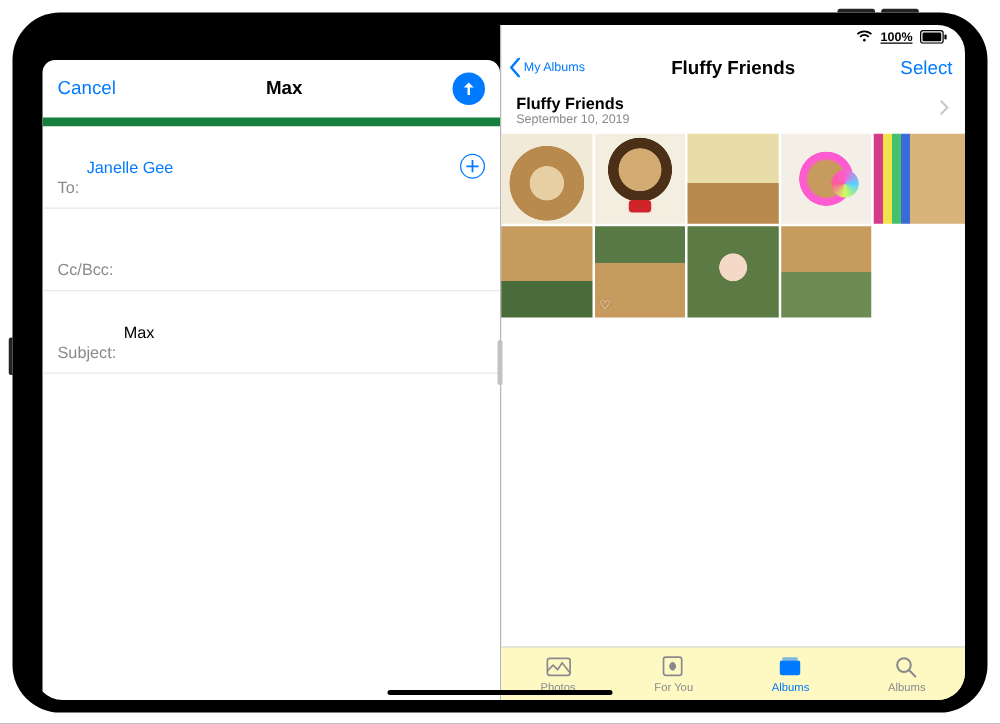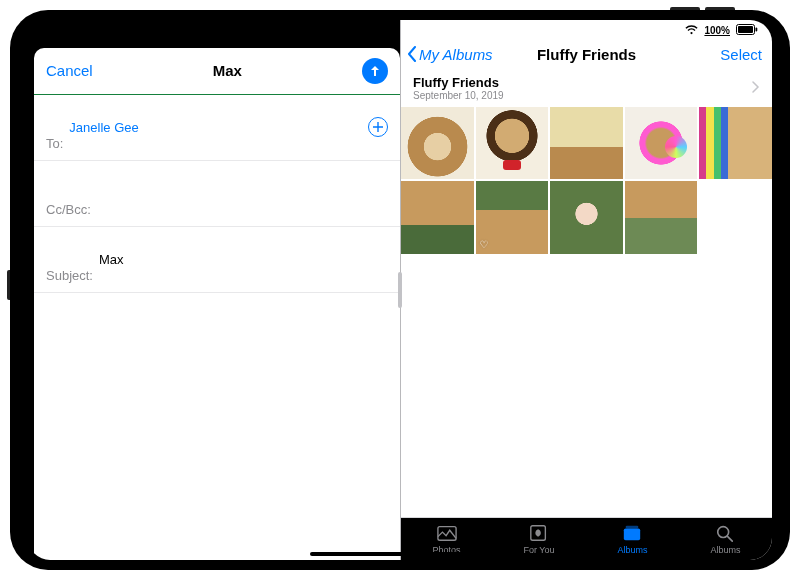--- a/index.html
+++ b/index.html
@@ -53,21 +53,21 @@
   
   .mail-sheet {
     position:absolute; left:6px; right:0; top:28px; bottom:0;
     background:#fff; border-radius:10px 10px 0 0;
     box-shadow: 0 -2px 6px rgba(0,0,0,.15);
     display:flex; flex-direction:column;
     overflow:hidden;
   }
   .mail-nav {
     display:flex; align-items:center; justify-content:space-between;
-    padding:10px 12px; border-bottom:1px solid #15803d;
+    padding:10px 12px; border-bottom:7px solid #15803d;
   }
   .mail-nav .title { font-weight:600; font-size:15px; }
   .link-blue { color:#007aff; font-size:15px; }
   .send-circle {
     width:26px; height:26px; border-radius:50%; background:#007aff;
     display:flex; align-items:center; justify-content:center;
   }
   .mail-row { display:flex; align-items:center; padding:9px 12px; border-bottom:1px solid #e8e8ea; font-size:13px; }
   .mail-row .lbl { color:#8a8a8e; margin-right:6px;margin-top:32px; }
   .mail-row .val { color:#000; }
@@ -79,32 +79,32 @@
   }
   .mail-body { padding:12px 12px; font-size:13px; line-height:1.45; color:#000; flex:1;}
   .mail-body p { margin-bottom:14px; }
 
   
   .photos-nav {
     margin-top:20px;
     display:flex; align-items:center; justify-content:space-between;
     padding:6px 10px 8px 6px;
   }
-  .back { display:flex; align-items:center; color:#007aff; font-size:15px; gap:2px;font-style:italic;}
+  .back { display:flex; align-items:center; color:#007aff; font-size:10px; gap:2px;}
   .ph-title { font-weight:600; font-size:15px; position:absolute; left:0; right:0; text-align:center; pointer-events:none;}
   .album-header { padding:4px 12px 6px 12px; display:flex; align-items:center; }
   .album-header .txt { flex:1; }
   .album-header .name { font-weight:600; font-size:13px;}
   .album-header .date { font-size:10px; color:#8a8a8e;}
   .chev { color:#c5c5c9;}
   .grid { display:grid; grid-template-columns: repeat(5, 1fr); gap:2px; padding:0; }
   .thumb { aspect-ratio:1/1; background:#ccc; position:relative; overflow:hidden;}
   .heart { position:absolute; bottom:4px; left:4px; color:#fff; font-size:10px; filter:drop-shadow(0 0 1px rgba(0,0,0,.4));}
   .tabbar {
-    height:43px; border-top:1px solid #d8d8db; background:#000000;
+    height:43px; border-top:1px solid #d8d8db; background:#fef9c3;
     display:flex; align-items:center; justify-content:space-around;
     font-size:9px; color:#8a8a8e;
   }
   .tab { display:flex; flex-direction:column; align-items:center; gap:2px; }
   .tab.active { color:#007aff;}
   .tab svg { width:22px; height:20px; }
 
   
   .dog { background: linear-gradient(160deg,#caa36a 0%, #8a5a2b 60%, #5e3d1c 100%); }
   .t1 { background: radial-gradient(circle at 50% 55%, #e7cfa4 0 25%, #b98a4e 26% 55%, #f1ead9 56% 100%);}

